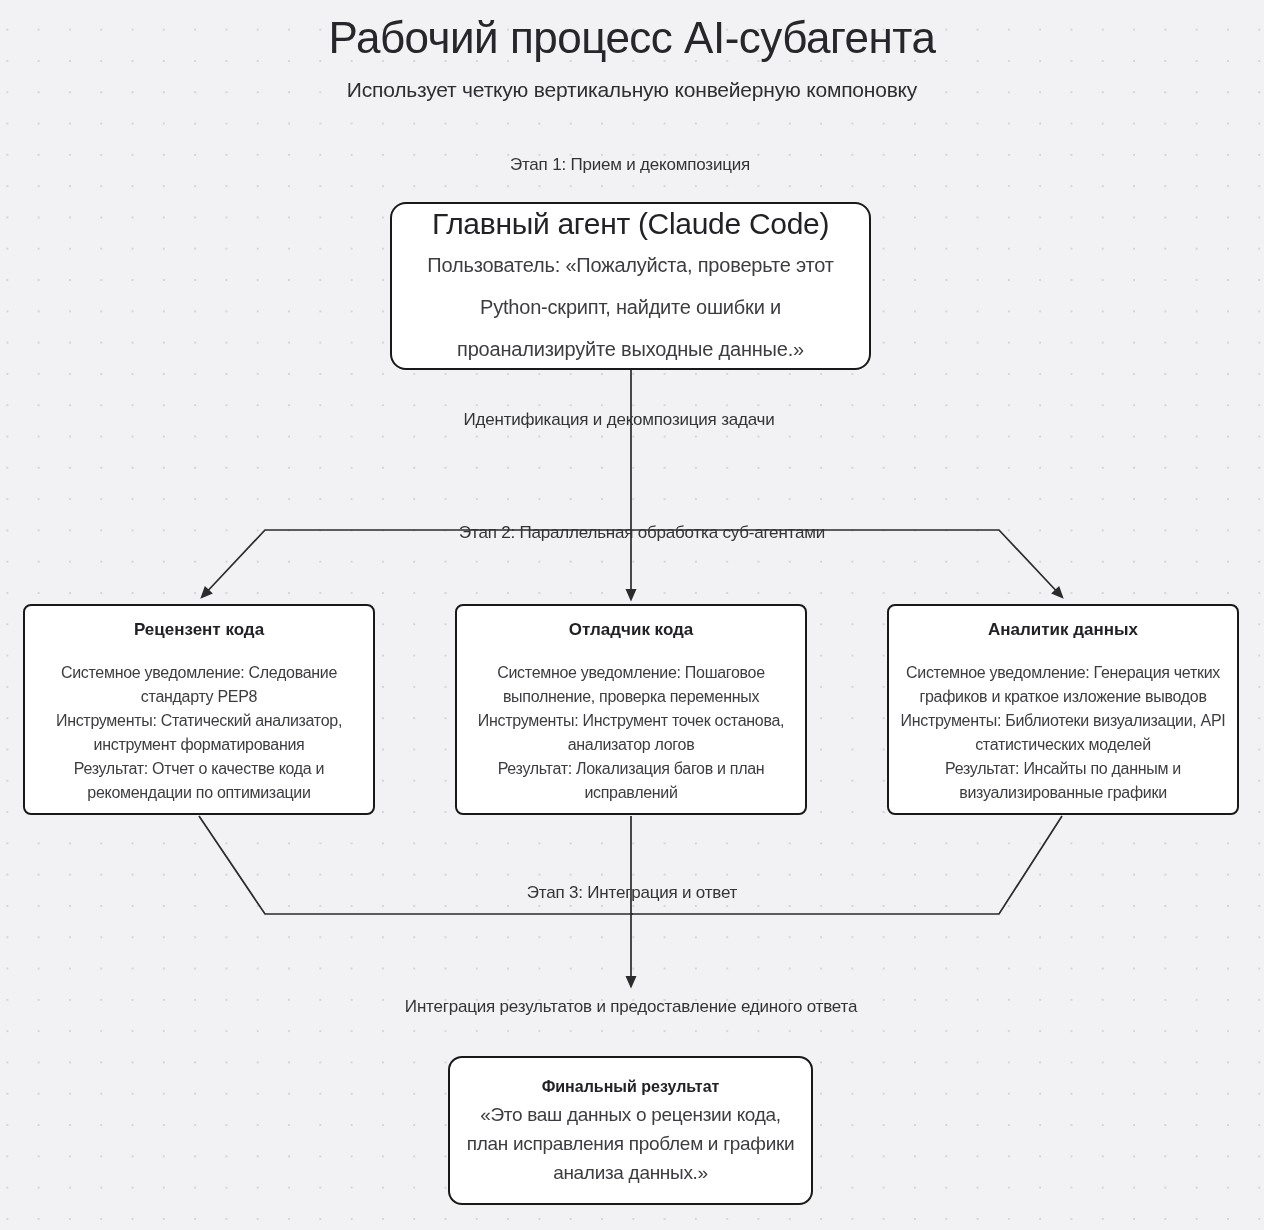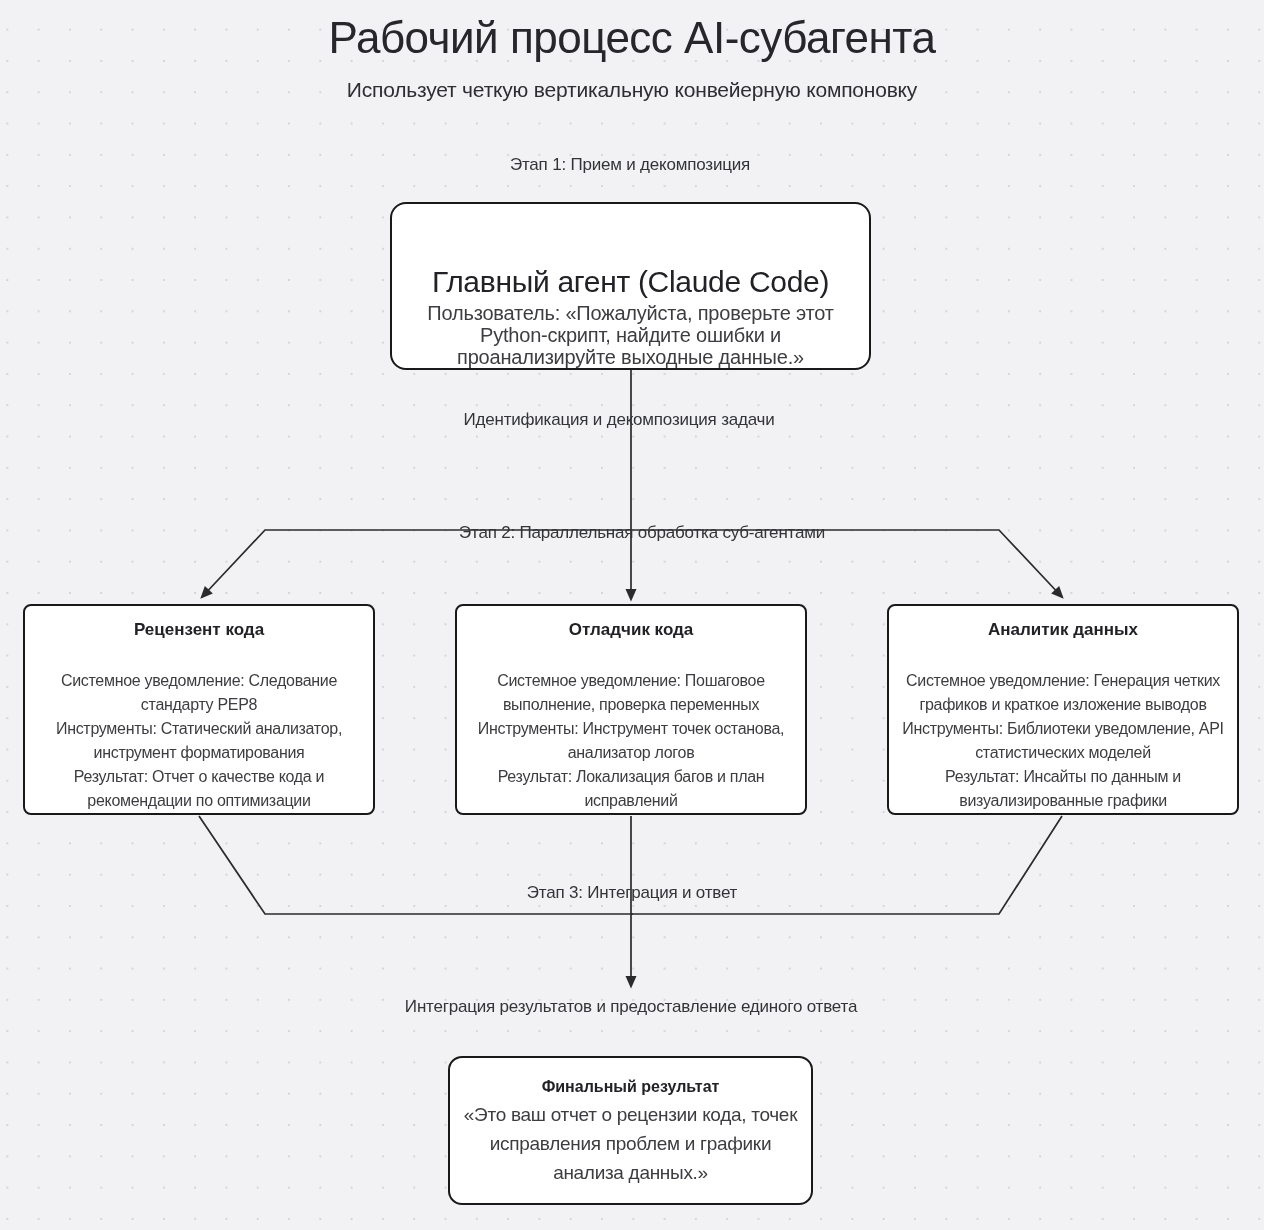--- a/index.html
+++ b/index.html
@@ -60,49 +60,49 @@
     border: 2.5px solid #191919;
     text-align: center;
     z-index: 3;
   }
   .node-main {
     left: 390px; top: 202px;
     width: 481px; height: 168px;
     border-radius: 16px;
     display: flex;
     flex-direction: column;
-    justify-content: flex-end;
+    justify-content: space-between;
     padding: 0 18px;
   }
   .node-main .node-title {
     font-size: 30px;
     color: #222226;
     line-height: 40px;
     letter-spacing: -0.3px;
   }
   .node-main .node-body {
     font-size: 20px;
-    line-height: 22px;
+    line-height: 42px;
     color: #3d3d41;
     letter-spacing: -0.2px;
   }
   .node-sub {
     top: 604px;
     width: 352px; height: 211px;
     border-radius: 8px;
     padding: 13px 10px 0 10px;
   }
   .node-sub .node-title {
     font-size: 17px;
     font-weight: bold;
     color: #222226;
     line-height: 22px;
   }
   .node-sub .node-body {
-    margin-top: 28px;
+    margin-top: 20px;
     font-size: 16px;
     line-height: 24px;
     color: #3d3d41;
     letter-spacing: -0.3px;
   }
   .node-final {
     left: 448px; top: 1056px;
     width: 365px; height: 149px;
     border-radius: 14px;
     padding: 16px 10px 0 10px;
@@ -176,23 +176,23 @@
       <div>Системное уведомление: Пошаговое выполнение, проверка переменных</div>
       <div>Инструменты: Инструмент точек останова, анализатор логов</div>
       <div>Результат: Локализация багов и план исправлений</div>
     </div>
   </div>
 
   <div class="node node-sub" style="left:887px;">
     <div class="node-title">Аналитик данных</div>
     <div class="node-body">
       <div>Системное уведомление: Генерация четких графиков и краткое изложение выводов</div>
-      <div>Инструменты: Библиотеки уведомление, API статистических моделей</div>
+      <div>Инструменты: Библиотеки визуализации, API статистических моделей</div>
       <div>Результат: Инсайты по данным и визуализированные графики</div>
     </div>
   </div>
 
   <div class="node node-final">
     <div class="node-title">Финальный результат</div>
-    <div class="node-body">«Это ваш отчет о рецензии кода, точек исправления проблем и графики анализа данных.»</div>
+    <div class="node-body">«Это ваш данных о рецензии кода, план исправления проблем и графики анализа данных.»</div>
   </div>
 
 </div>
 
 </body></html>

